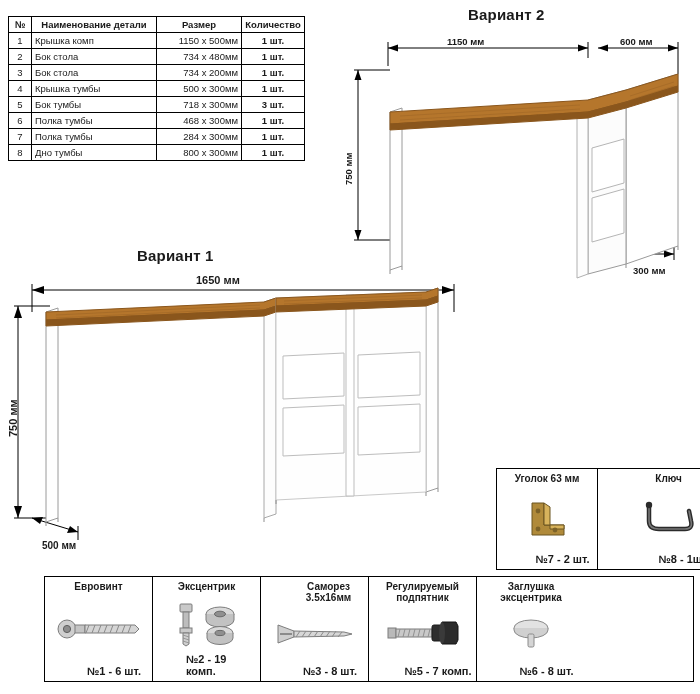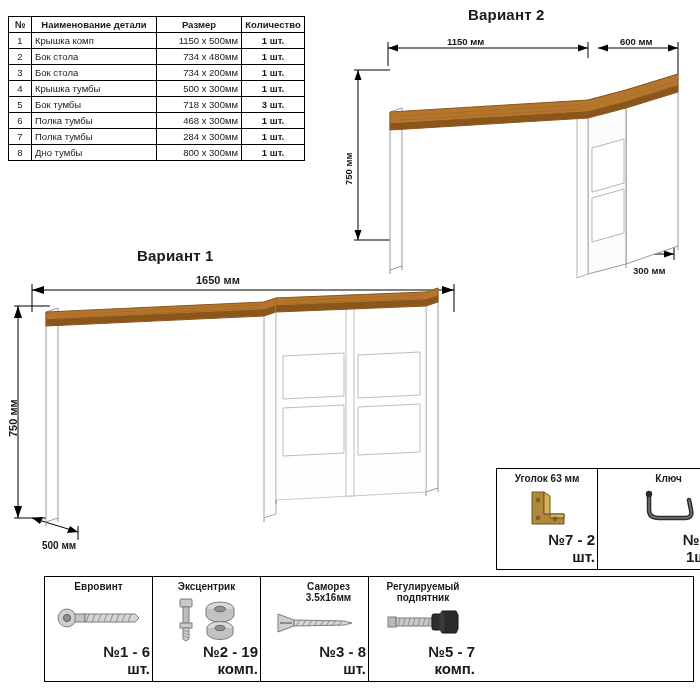--- a/index.html
+++ b/index.html
@@ -56,21 +56,21 @@
     display:flex;flex-direction:column;
     align-items:center;justify-content:space-between;
     padding:4px 2px 4px;
   }
   .hw-cell:last-child{border-right:none;}
   .hw-title{
     font-size:10px;font-weight:bold;text-align:center;line-height:11px;
     min-height:12px;
   }
   .hw-pic{flex:1;display:flex;align-items:center;justify-content:center;}
-  .hw-qty{font-size:15px;font-weight:bold;text-align:right;padding-left:31px;}
+  .hw-qty{font-size:11px;font-weight:bold;text-align:left;padding-left:31px;}
 </style>
 </head>
 <body>
 
 <table id="parts-table">
   <thead>
     <tr>
       <th>№</th>
       <th>Наименование детали</th>
       <th>Размер</th>
@@ -390,13 +390,25 @@
           <line x1="50" y1="13" x2="48" y2="21"></line>
         </g>
         <rect x="52" y="9" width="10" height="16" rx="2" fill="#2e2e2e" stroke="#1a1a1a"></rect>
         <path d="M62,6 L76,6 L78,10 L78,24 L76,28 L62,28 Z" fill="#2b2b2b" stroke="#151515"></path>
         <ellipse cx="62" cy="17" rx="3" ry="11" fill="#3a3a3a"></ellipse>
       </svg>
     </div>
     <div class="hw-qty">№5 - 7 комп.</div>
   </div>
 
+  <div class="hw-cell" style="width:108px;border-right:none;">
+    <div class="hw-title" style="white-space:pre-line;">Заглушка
+эксцентрика</div>
+    <div class="hw-pic">
+      <svg width="60" height="34" viewBox="0 0 60 34">
+        <ellipse cx="30" cy="11" rx="17" ry="8" fill="#e2e2e2" stroke="#8a8a8a"></ellipse>
+        <path d="M13,11 v2 a17,8 0 0 0 34,0 v-2" fill="#d0d0d0" stroke="#8a8a8a"></path>
+        <rect x="27" y="17" width="6" height="13" rx="1.5" fill="#d5d5d5" stroke="#8a8a8a"></rect>
+      </svg>
+    </div>
+    <div class="hw-qty">№6 - 8 шт.</div>
+  </div>
 </div>
 
 </body></html>

